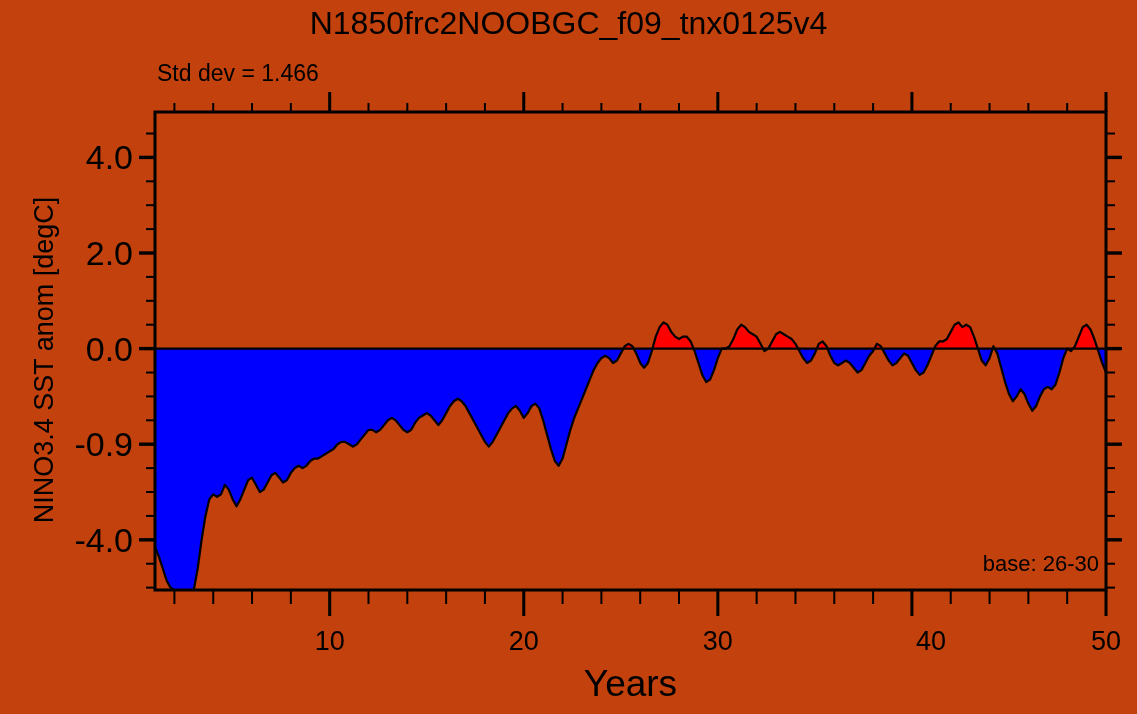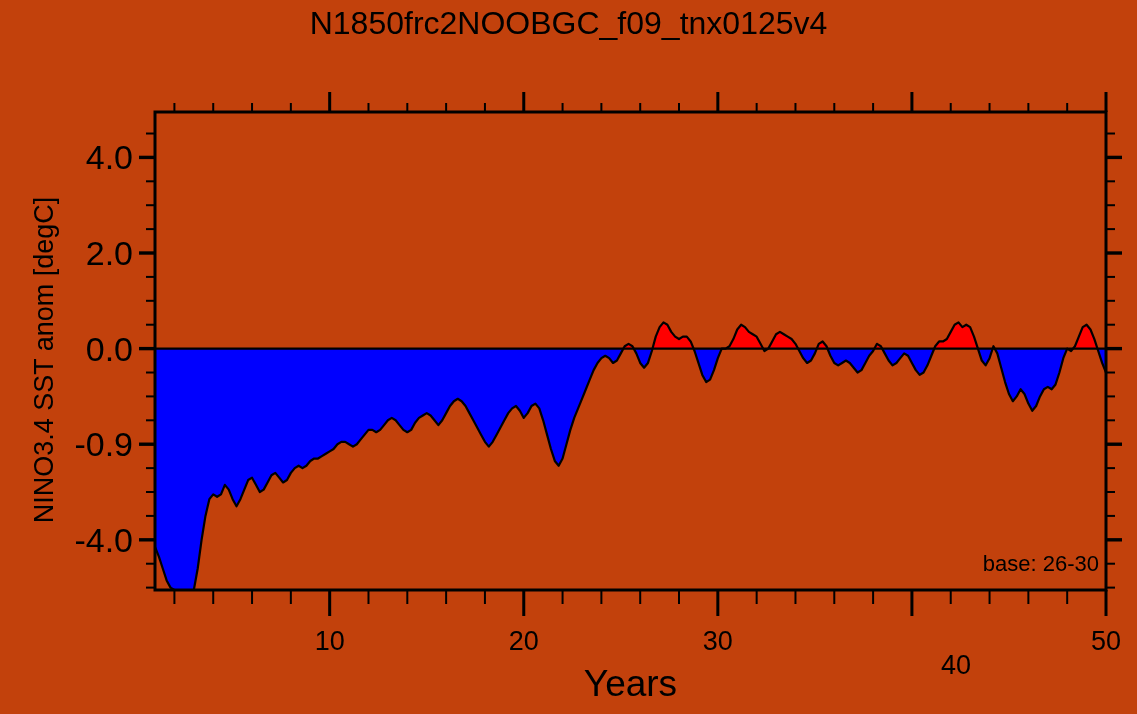--- a/index.html
+++ b/index.html
@@ -91,20 +91,21 @@
     white-space: nowrap;
   }
 </style>
 </head>
 <body>
 
 <div id="page">
 
   <div id="chart-title">N1850frc2NOOBGC_f09_tnx0125v4</div>
 
+  <div id="stddev-annotation">Std dev = 1.466</div>
 
   <div id="ylabel">NINO3.4 SST anom [degC]</div>
 
   <svg id="plot-svg" width="1137" height="714">
     <g id="svg-content">
         <defs>
           <clipPath id="plotclip">
             <rect x="155" y="112" width="951" height="478"></rect>
           </clipPath>
         </defs>
@@ -230,21 +231,21 @@
       <div class="ytick-label" style="left: 23px; top: 142.41px;">4.0</div>
       <div class="ytick-label" style="left: 23px; top: 238.01px;">2.0</div>
       <div class="ytick-label" style="left: 23px; top: 333.61px;">0.0</div>
       <div class="ytick-label" style="left: 23px; top: 429.21px;">-0.9</div>
       <div class="ytick-label" style="left: 23px; top: 524.81px;">-4.0</div>
     </div>
   <div id="xtick-labels">
       <div class="xtick-label" style="left: 284.673px; top: 626px;">10</div>
       <div class="xtick-label" style="left: 478.755px; top: 626px;">20</div>
       <div class="xtick-label" style="left: 672.837px; top: 626px;">30</div>
-      <div class="xtick-label" style="left: 911px; top: 626px; margin-top: 24px;">40</div>
+      <div class="xtick-label" style="left: 886px; top: 626px;">40</div>
       <div class="xtick-label" style="left: 1061px; top: 626px;">50</div>
     </div>
 
   <div id="base-annotation">base: 26-30</div>
 
   <div id="xlabel">Years</div>
 
 </div>
 
 </body></html>

